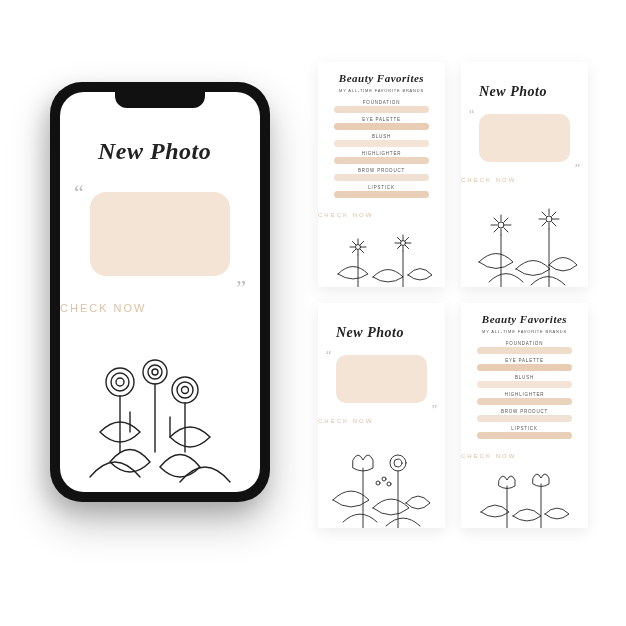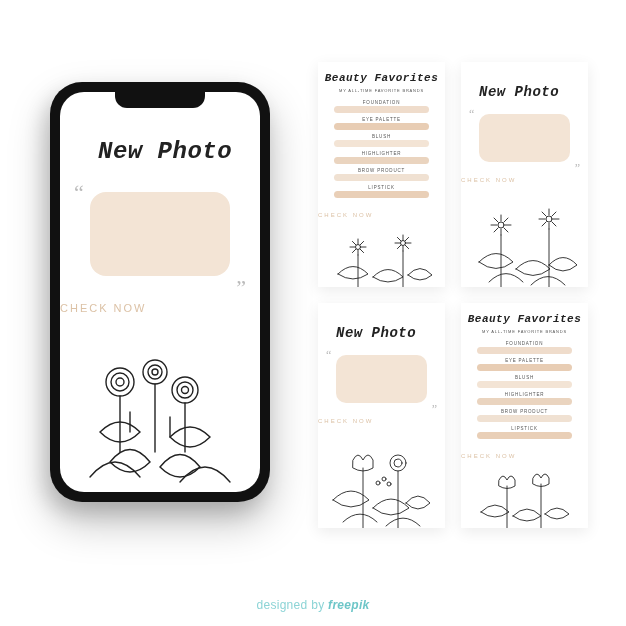--- a/index.html
+++ b/index.html
@@ -63,21 +63,21 @@
       background: #fff;
       box-shadow: 0 4px 14px rgba(0,0,0,0.08);
       position: relative;
       overflow: hidden;
     }
     
     .script-title {
       font-style: italic;
       font-weight: 600;
       color: #222;
-      font-family: Liberation Mono, monospace;
+      font-family: Liberation Serif, serif;
       letter-spacing: 0.5px;
     }
     .np-phone .script-title {
       position: absolute;
       top: 46px;
       left: 38px;
       font-size: 24px;
     }
     .quote-open, .quote-close {
       position: absolute;
@@ -353,17 +353,14 @@
             <path d="M20 42 Q34 28 48 42 Q34 52 20 42Z"></path>
             <path d="M52 46 Q66 32 80 46 Q66 56 52 46Z"></path>
             <path d="M84 44 Q96 32 108 44 Q96 54 84 44Z"></path>
           </g>
         </svg>
       </div>
     </div>
 
   </div>
 
-  <div class="attribution">
-    <span>designed by </span><strong>freepik</strong>
-  </div>
 
 </div>
 
 </body></html>

